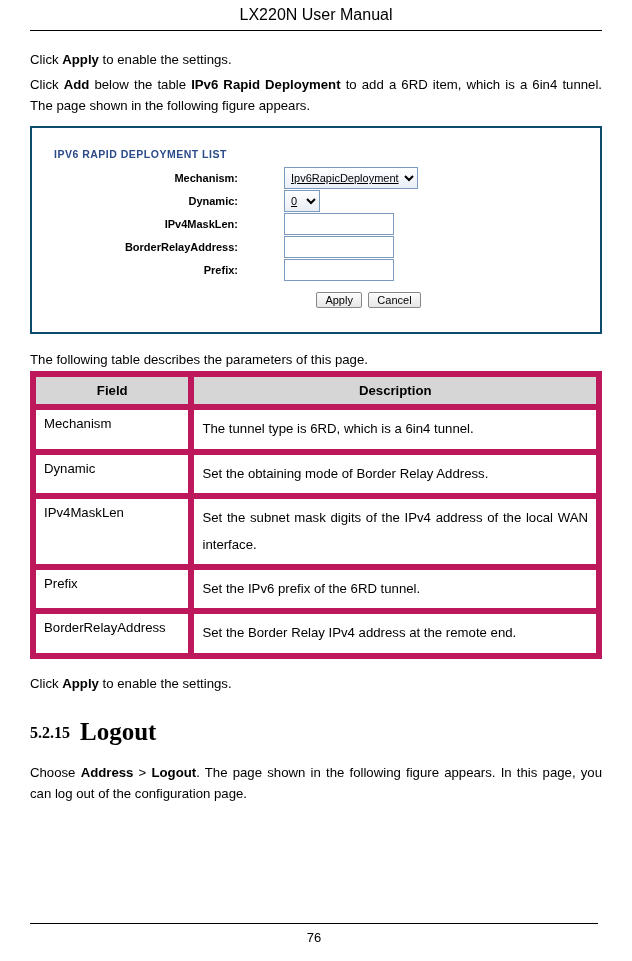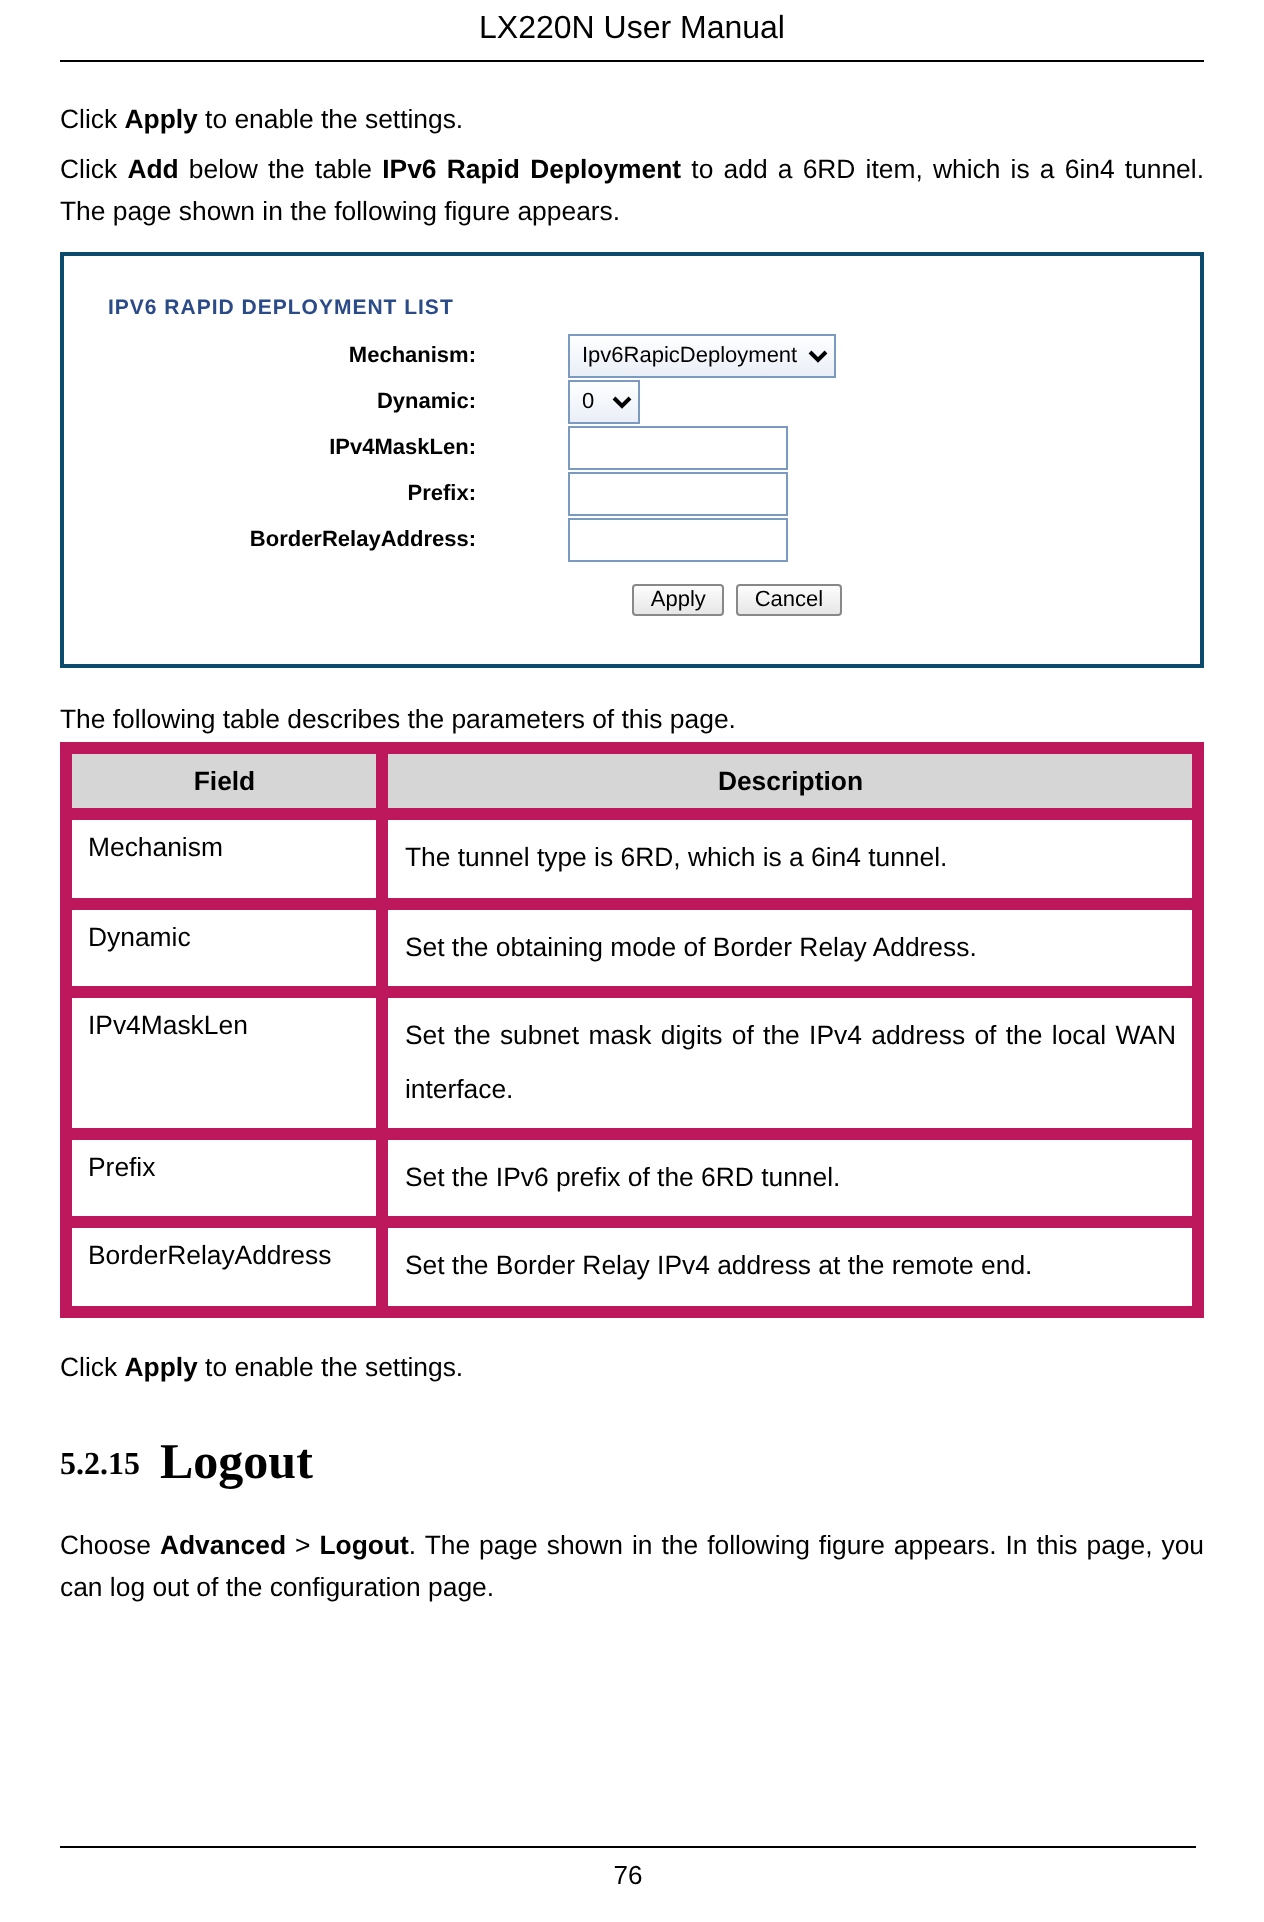--- a/index.html
+++ b/index.html
@@ -59,20 +59,21 @@
     padding-right: 6px;
   }
   .select, .text-input {
     font-size: 11px;
     font-family: inherit;
     border: 1px solid #7a9ac0;
     background: #fff;
     color: #000;
     box-sizing: border-box;
     height: 22px;
+    text-decoration: underline;
   }
   .select {
     background: linear-gradient(#fff, #e9eef7);
     padding: 0 2px;
   }
   .text-input {
     width: 110px;
     padding: 0 2px;
   }
   .button-row {
@@ -171,25 +172,25 @@
       <div class="form-label">Dynamic:</div>
       <select class="select" style="width:36px">
         <option>0</option>
       </select>
     </div>
     <div class="form-row">
       <div class="form-label">IPv4MaskLen:</div>
       <input class="text-input" type="text" value="" style="">
     </div>
     <div class="form-row">
+      <div class="form-label">BorderRelayAddress:</div>
+      <input class="text-input" type="text" value="" style="">
+    </div>
+    <div class="form-row">
       <div class="form-label">Prefix:</div>
-      <input class="text-input" type="text" value="" style="">
-    </div>
-    <div class="form-row">
-      <div class="form-label">BorderRelayAddress:</div>
       <input class="text-input" type="text" value="" style="">
     </div>
 
     <div class="button-row">
       <button class="small">Apply</button>
       <button class="small">Cancel</button>
     </div>
   </div>
 
   <div class="caption">The following table describes the parameters of this page.</div>
@@ -227,17 +228,17 @@
 
   <p class="para">
     <span>Click </span><strong>Apply</strong><span> to enable the settings.</span>
   </p>
 
   <h2 class="section">
     <span class="sec-num">5.2.15</span><span>Logout</span>
   </h2>
 
   <p class="para">
-    <span>Choose </span><strong>Advanced</strong><span> &gt; </span><strong>Logout</strong><span>. The page shown in the following figure appears. In this page, you can log out of the configuration page.</span>
+    <span>Choose </span><strong>Address</strong><span> &gt; </span><strong>Logout</strong><span>. The page shown in the following figure appears. In this page, you can log out of the configuration page.</span>
   </p>
 
   <div class="page-number">76</div>
 </div>
 
 </body></html>

